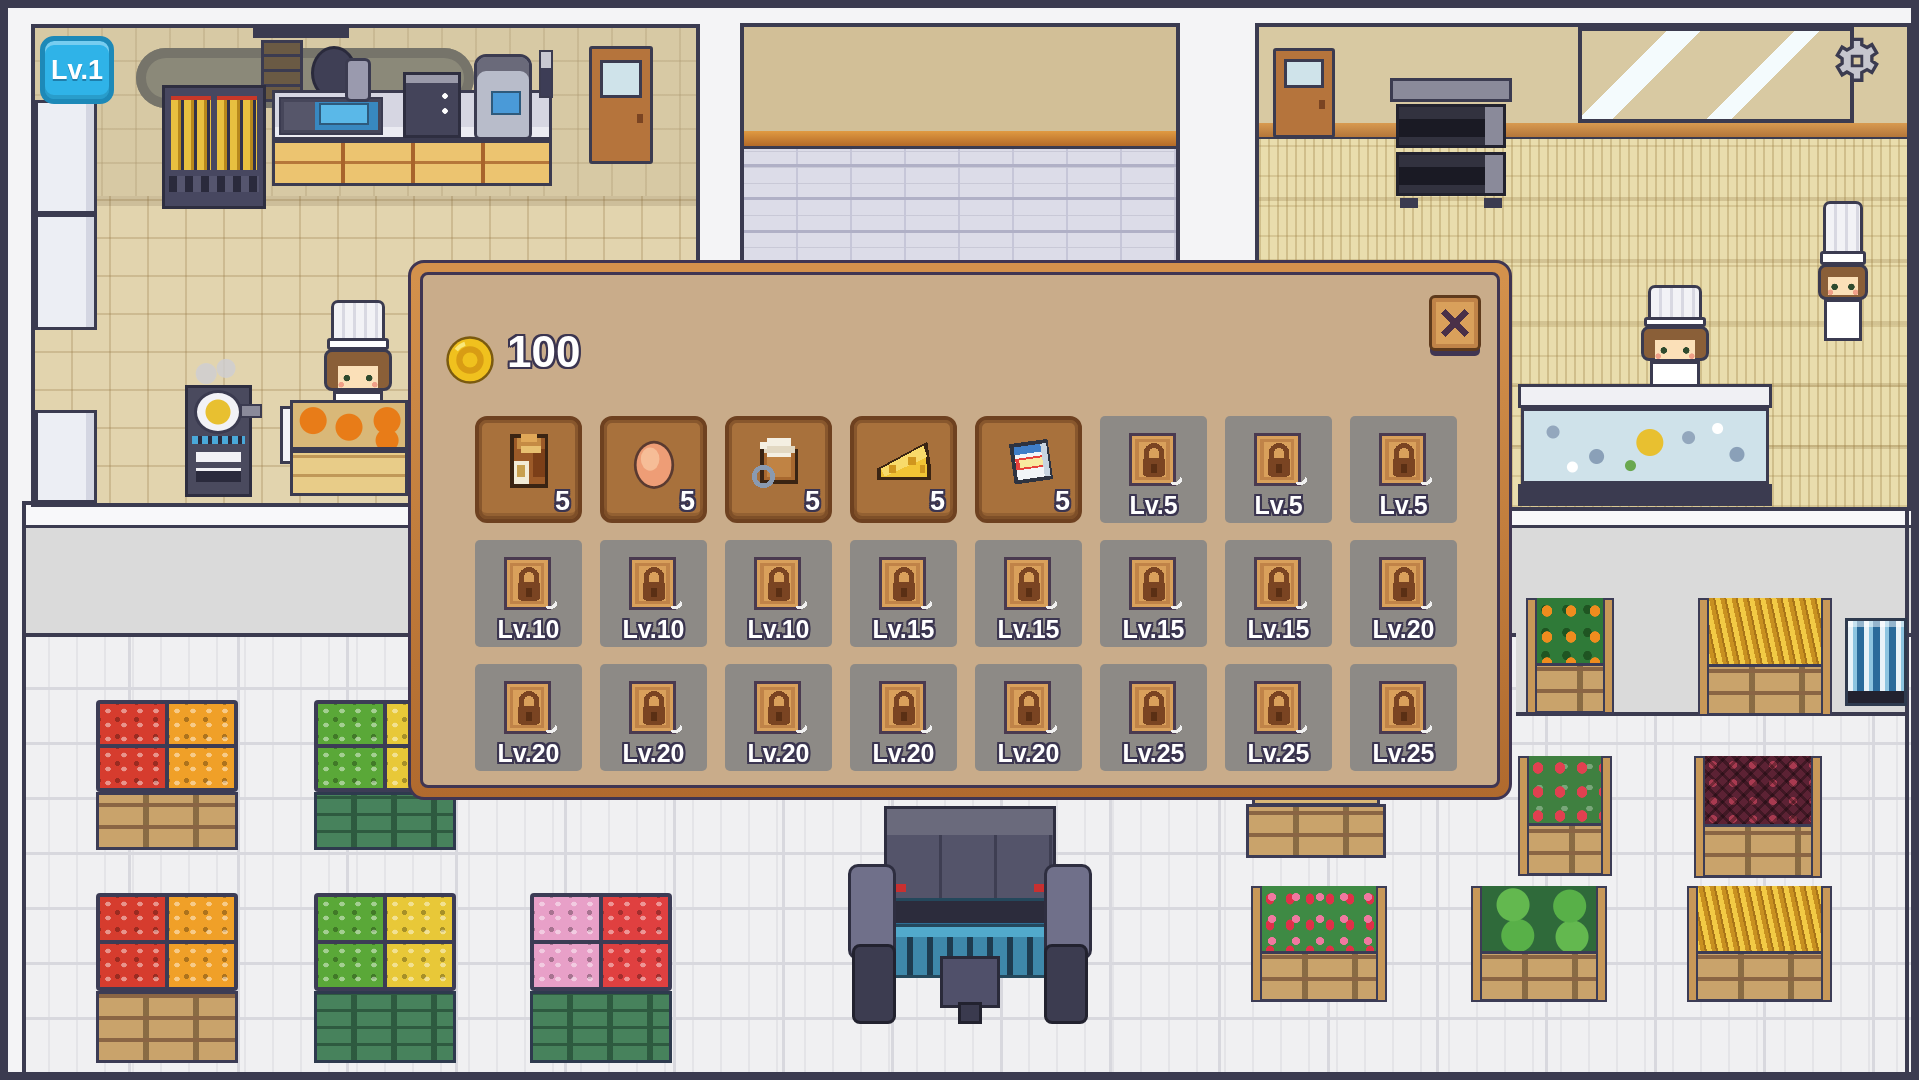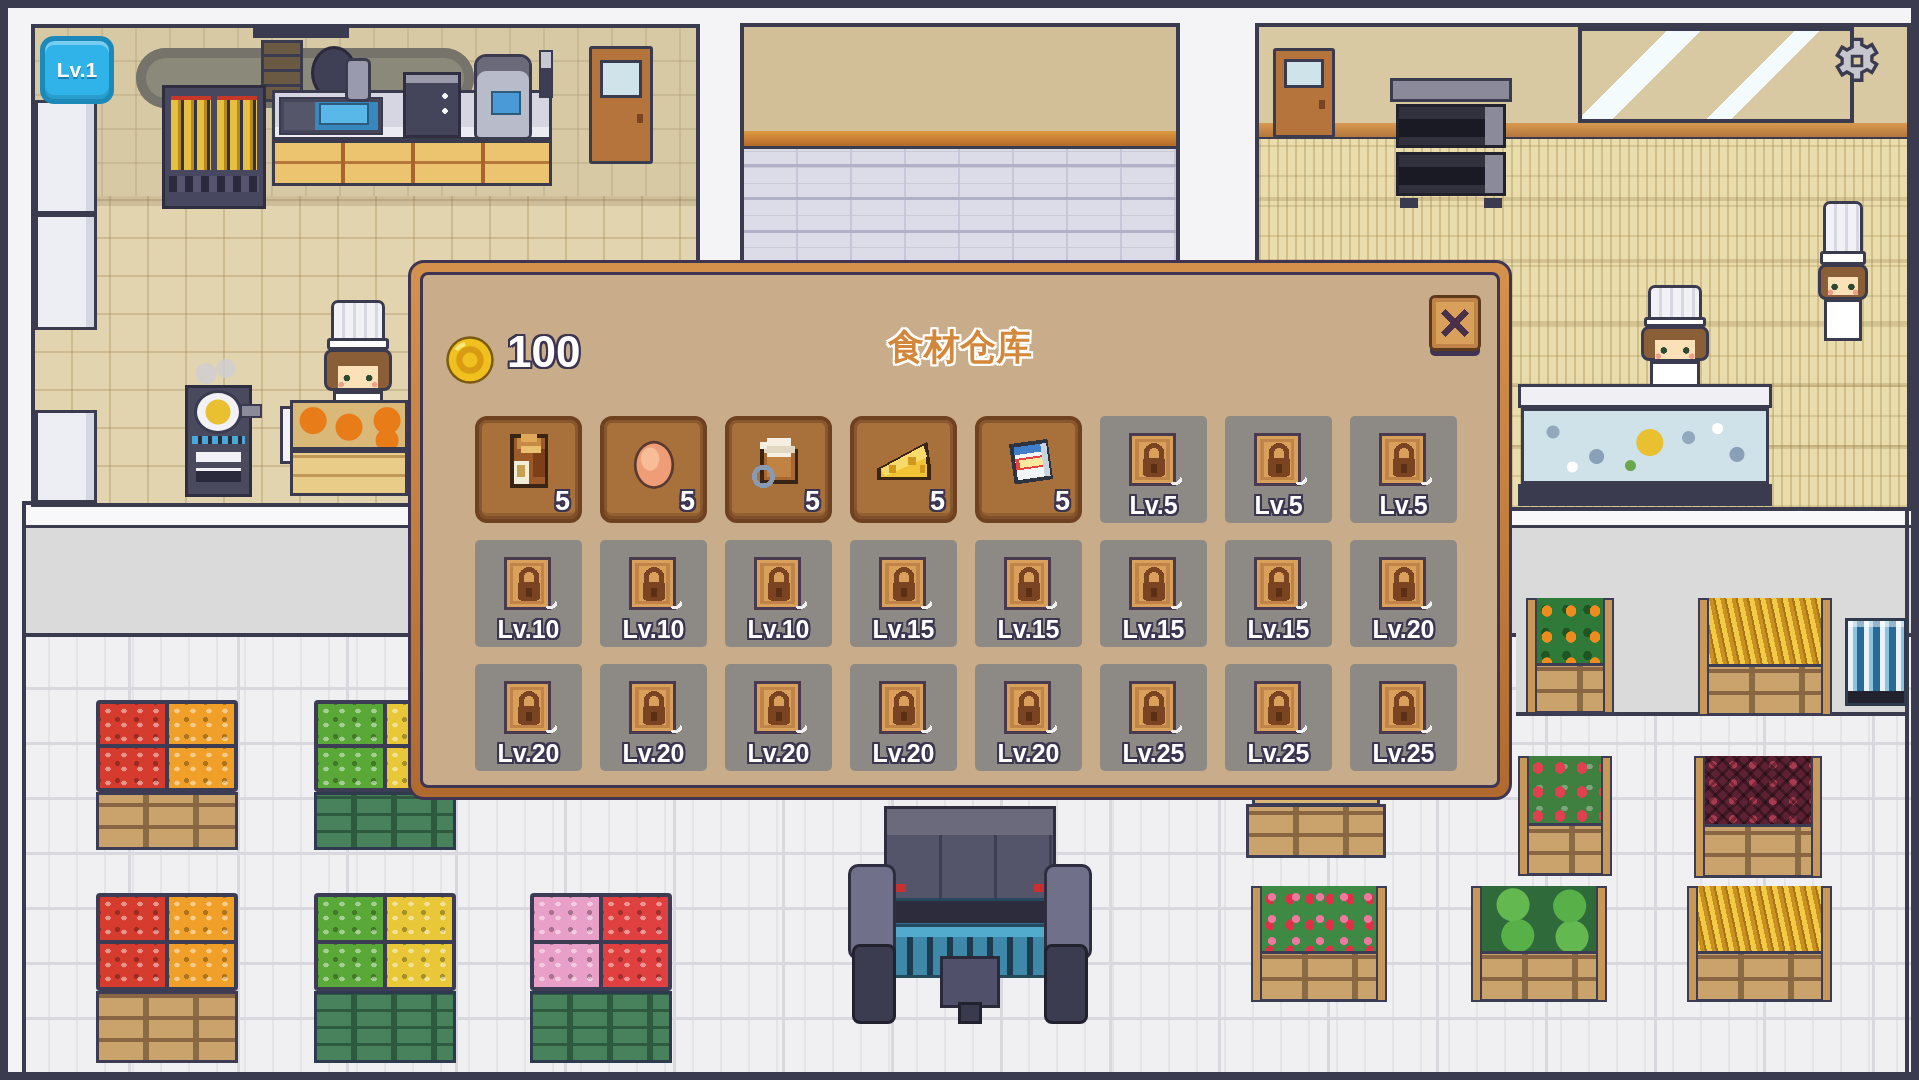--- a/index.html
+++ b/index.html
@@ -115,21 +115,21 @@
   .t-whL{left:4px;top:138px;width:44px;height:80px;background:#3c3c50;border:3px solid #22222f;border-radius:8px;}
   .t-whR{left:196px;top:138px;width:44px;height:80px;background:#3c3c50;border:3px solid #22222f;border-radius:8px;}
   .t-hitch{left:92px;top:150px;width:60px;height:52px;background:#50506a;border:3px solid #2a2a3a;}
   .t-hook{left:110px;top:196px;width:24px;height:22px;background:#3a3a4e;border:3px solid #22222f;}
 
   
   .lv-badge{position:absolute;left:40px;top:36px;width:74px;height:68px;background:#2fb3e8;
             border:5px solid #1d89b8;border-radius:14px;box-sizing:border-box;z-index:10;
             box-shadow:inset 0 4px 0 rgba(255,255,255,.35),inset 0 -4px 0 rgba(0,0,0,.12);
             display:flex;align-items:center;justify-content:center;}
-  .lv-badge span{font-size:21px;font-weight:bold;color:#fff;text-shadow:0 2px 0 rgba(20,90,130,.6);}
+  .lv-badge span{font-size:27px;font-weight:bold;color:#fff;text-shadow:0 2px 0 rgba(20,90,130,.6);}
 
   
   .modal{position:absolute;left:408px;top:260px;width:1104px;height:540px;z-index:30;
          background:linear-gradient(180deg,#d3914c 0 14px,#b06a2e);border:3px solid #3f3552;border-radius:16px;
          padding:9px;box-sizing:border-box;}
   .modal-inner{position:relative;width:100%;height:100%;background:#c9ac8a;border:3px solid #3f3552;
          border-radius:8px;box-sizing:border-box;}
   .m-title{position:absolute;left:0;top:48px;width:100%;text-align:center;font-size:36px;font-weight:bold;}
   .m-coin{position:absolute;left:22px;top:60px;width:50px;height:50px;}
   .m-coin svg{width:100%;height:100%;}
@@ -380,21 +380,20 @@
     <div class="t-hitch"></div>
       <div class="t-hook"></div>
   </div>
 
   <div class="lv-badge">
     <span>Lv.1</span>
   </div>
 
   <div class="modal">
     <div class="modal-inner">
-      <div class="m-title o-white">食材仓库</div>
       <span class="m-coin"><svg viewBox="0 0 20 20">
             <circle cx="10" cy="10" r="9.5" fill="#7a5a10"></circle>
             <circle cx="10" cy="10" r="8.5" fill="#f0c11e"></circle>
             <circle cx="10" cy="10" r="5.5" fill="#d89c14"></circle>
             <circle cx="10" cy="10" r="3" fill="#f0c11e"></circle>
             <path d="M4.5 6 A7 7 0 0 1 8 3.5" stroke="#f9e87a" stroke-width="1.6" fill="none"></path>
           </svg></span>
       <div class="m-count o-dark">100</div>
       <button class="m-close">
         <span><svg viewBox="0 0 16 16" shape-rendering="crispEdges">

